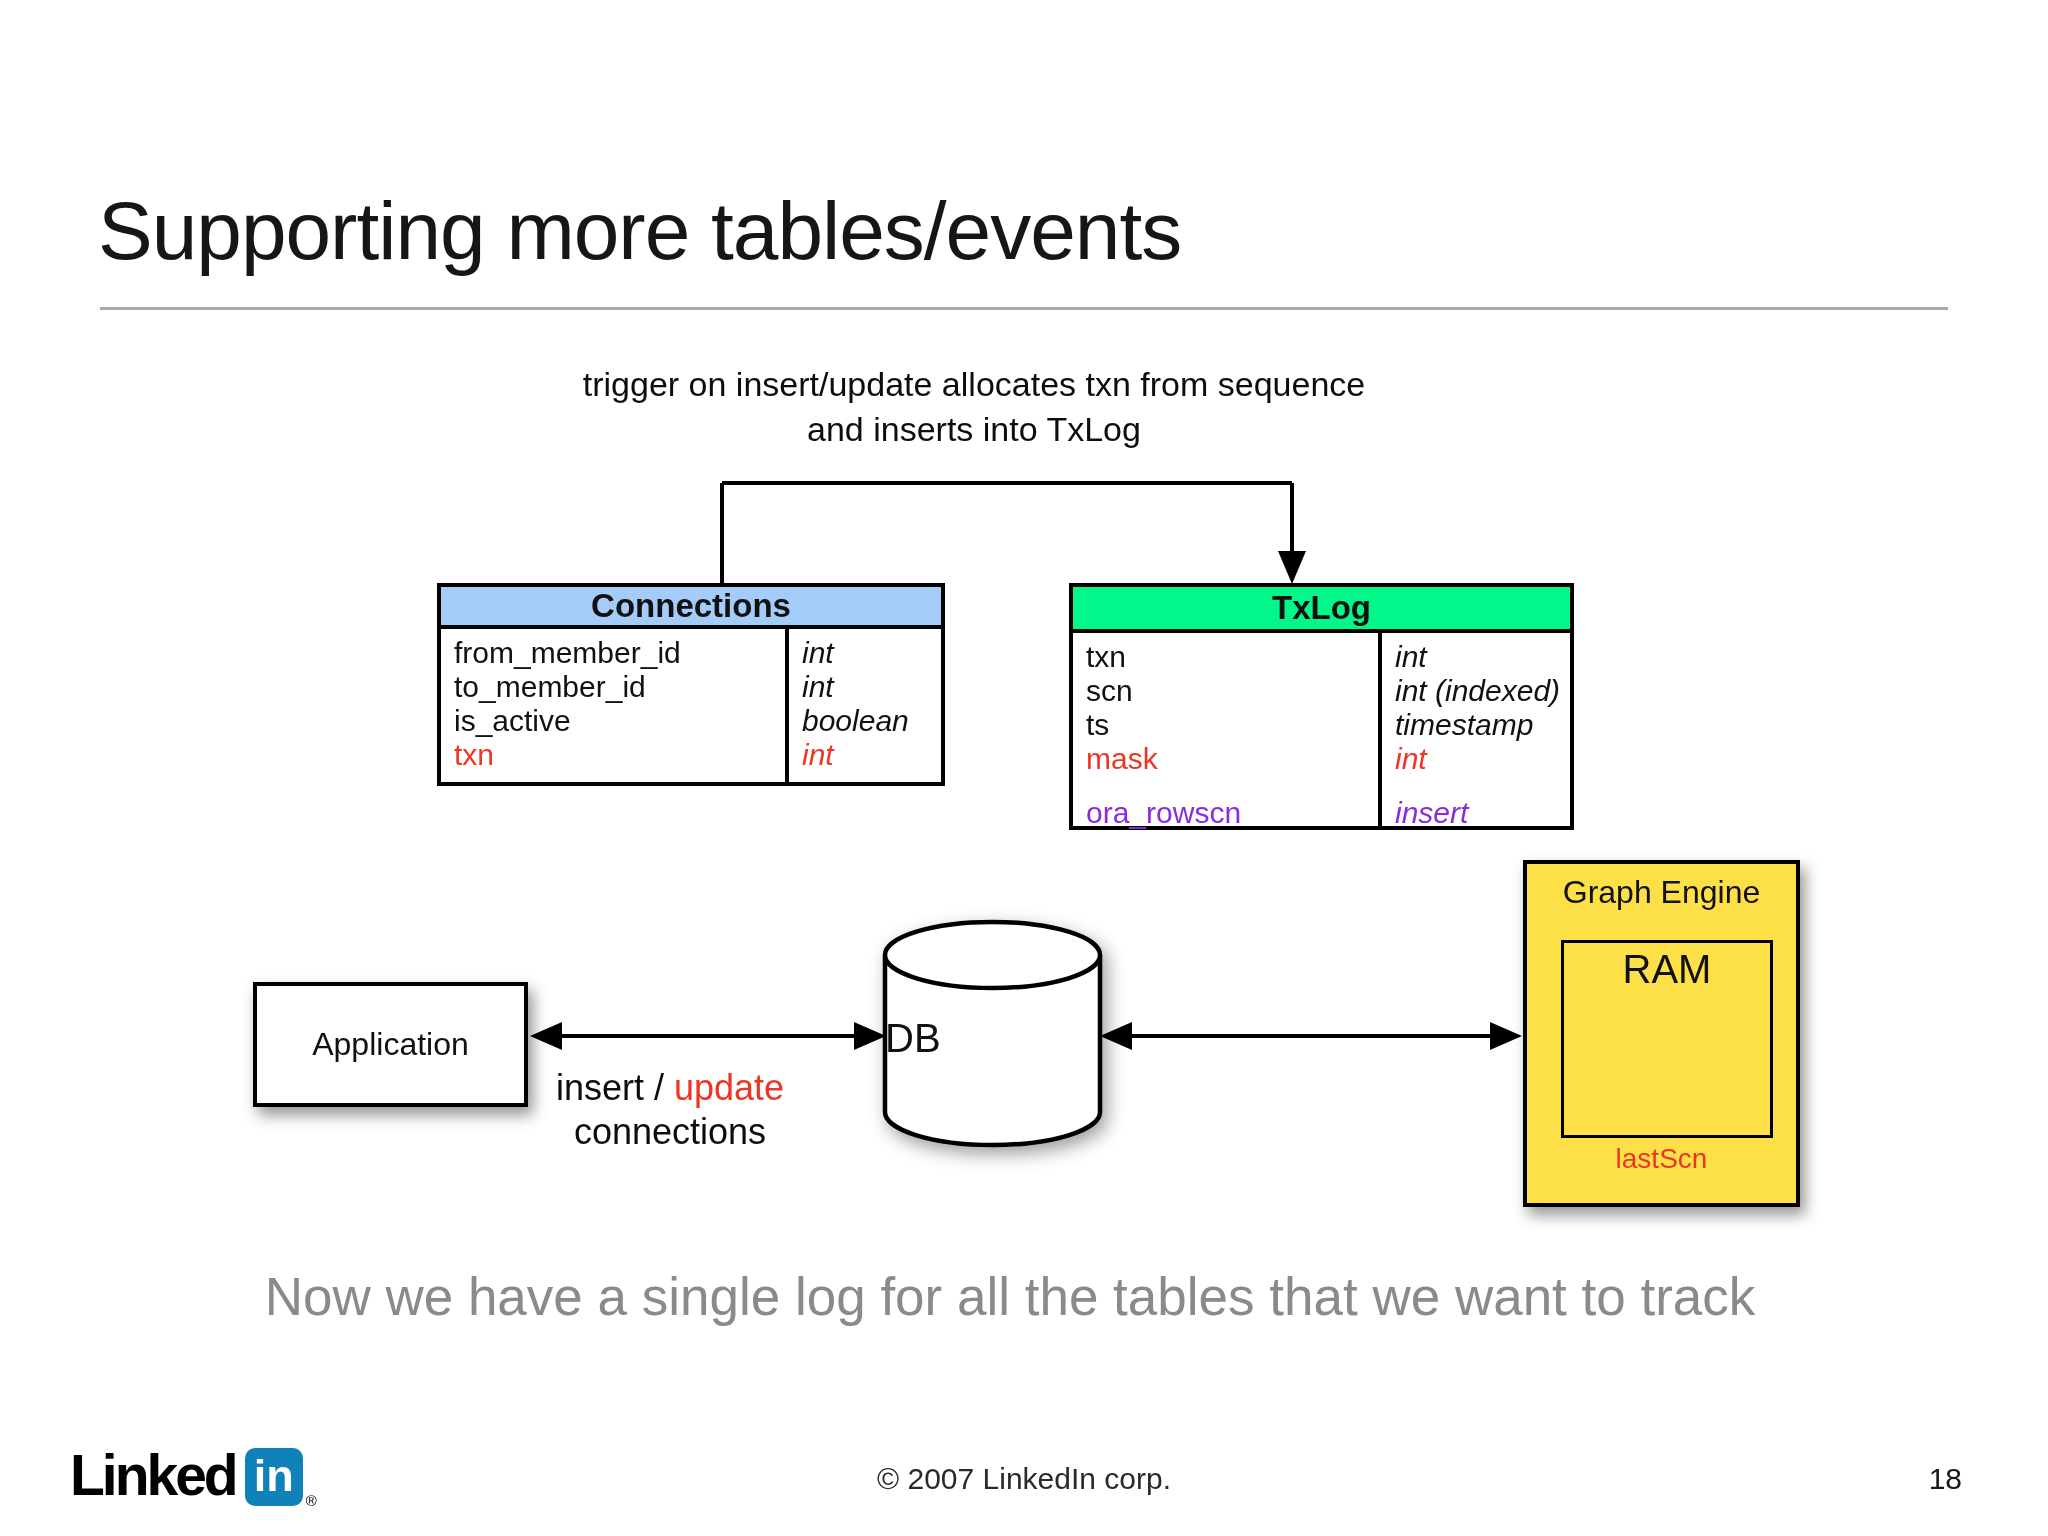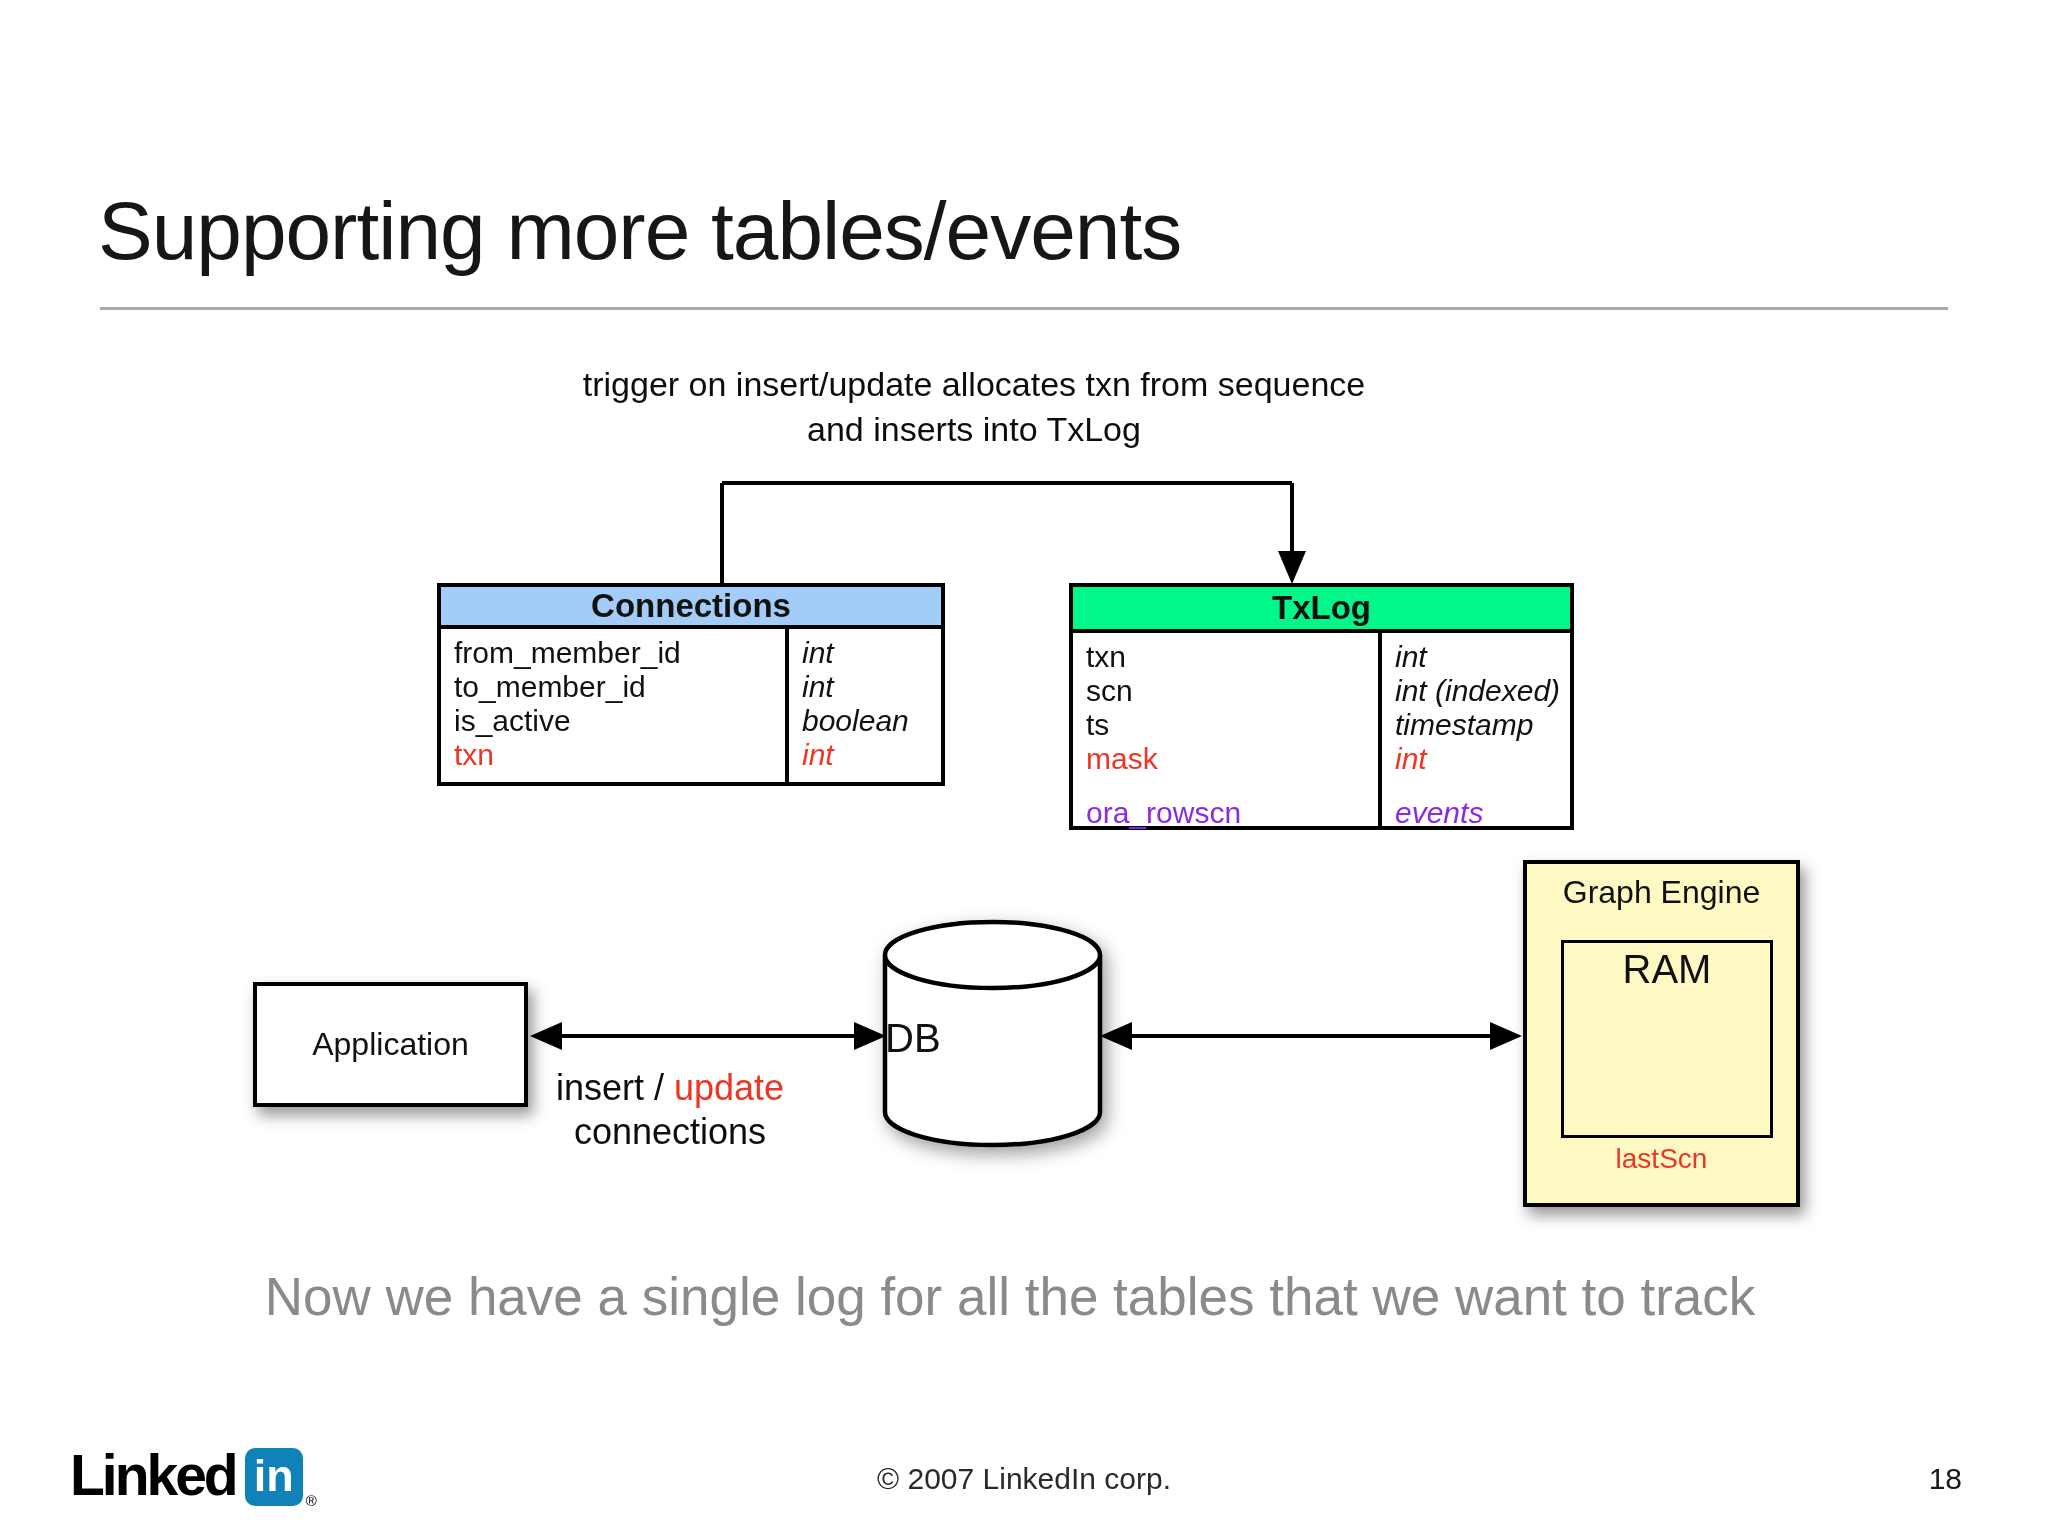--- a/index.html
+++ b/index.html
@@ -29,21 +29,21 @@
   #txlog-table .er-header{height:46px;background:#02f78b;}
   #txlog-table .er-names{width:305px;}
   #txlog-table .er-body{height:193px;}
   .c-red{color:#ee3524;}
   .c-purple{color:#8a2be2;margin-top:20px;}
   
   #app-box{left:253px;top:982px;width:275px;height:125px;border:4px solid #000;background:#fff;
            box-shadow:5px 8px 14px rgba(0,0,0,0.42);display:flex;align-items:center;justify-content:center;
            font-size:32px;box-sizing:border-box;}
   #db-label{left:885px;top:1016px;width:215px;text-align:left;font-size:40px;}
-  #ge-box{left:1523px;top:860px;width:277px;height:347px;border:4px solid #000;background:#fef9c3;
+  #ge-box{left:1523px;top:860px;width:277px;height:347px;border:4px solid #000;background:#fde047;
           box-shadow:5px 8px 14px rgba(0,0,0,0.42);box-sizing:border-box;}
   #ge-title{position:absolute;left:0;top:10px;width:100%;text-align:center;font-size:32px;}
   #ram-box{position:absolute;left:34px;top:76px;width:212px;height:198px;border:3px solid #000;box-sizing:border-box;}
   #ram-label{position:absolute;left:0;top:4px;width:100%;text-align:center;font-size:40px;}
   #lastscn{position:absolute;left:0;bottom:28px;width:100%;text-align:center;font-size:28px;color:#ee3524;}
   
   #insert-label{left:480px;top:1066px;width:380px;text-align:center;font-size:36px;line-height:44px;color:#0d0d0d;}
   #getchanges-label{left:1110px;top:1068px;width:410px;text-align:center;font-size:32px;white-space:nowrap;color:#0d0d0d;}
   
   #message{left:0;top:1266px;width:2020px;text-align:center;font-size:53px;color:#8a8a8a;white-space:nowrap;}
@@ -119,21 +119,21 @@
         <div class="cell">scn</div>
         <div class="cell">ts</div>
         <div class="cell c-red">mask</div>
         <div class="cell c-purple">ora_rowscn</div>
       </div>
       <div class="er-col er-types">
         <div class="cell">int</div>
         <div class="cell">int (indexed)</div>
         <div class="cell">timestamp</div>
         <div class="cell c-red">int</div>
-        <div class="cell c-purple">events</div>
+        <div class="cell c-purple">insert</div>
       </div>
     </div>
   </div>
 
   <div class="abs" id="app-box">
     <span>Application</span>
   </div>
 
   <div class="abs" id="db-label">DB</div>
 

